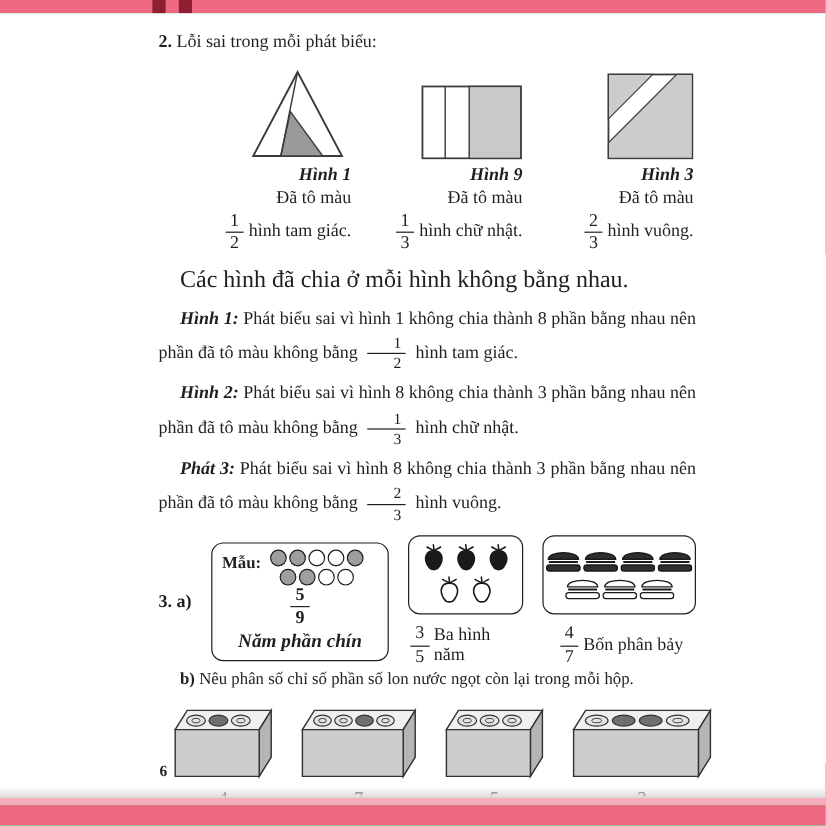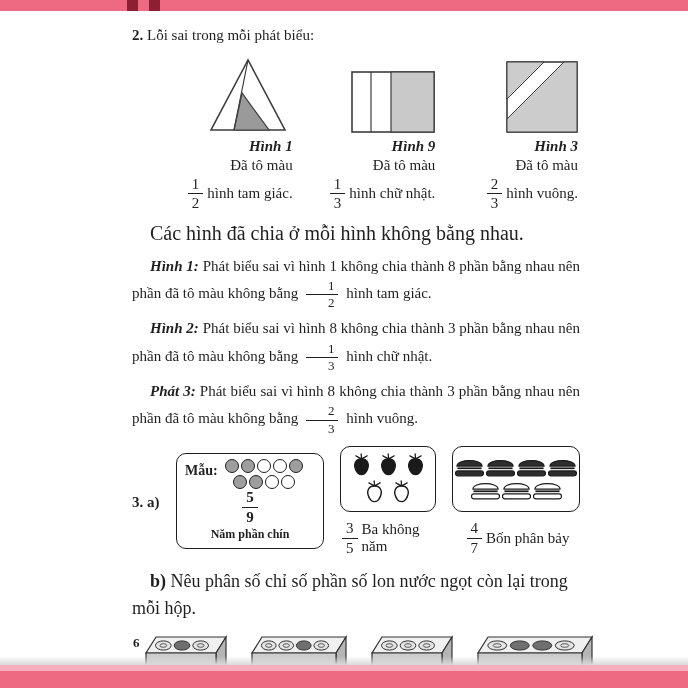--- a/index.html
+++ b/index.html
@@ -49,32 +49,32 @@
   .ex3-heading { font-weight:bold; font-size:15px; padding-top:2px; width:44px; flex:none; }
   .sample-box { width:148px; flex:none; border:1.7px solid #1f1f1f; border-radius:10px;
                 padding:5px 8px 6px; display:flex; flex-direction:column; align-items:center; }
   .sample-top { display:flex; align-items:flex-start; gap:7px; width:100%; }
   .sample-label { font-weight:bold; font-size:14px; padding-top:4px; }
   .c-row { display:flex; gap:2px; justify-content:center; }
   .c-row + .c-row { margin-top:2px; }
   .circle { width:14px; height:14px; border:1.4px solid #1f1f1f; border-radius:50%;
             background:#fff; display:inline-block; }
   .circle.on { background:#9e9e9e; }
-  .sample-reading { font-weight:bold; font-size:12px; margin-top:2px; }
+  .sample-reading { font-weight:bold; font-size:16px; margin-top:2px;font-style:italic; }
 
   .item-col { display:flex; flex-direction:column; align-items:center; margin-left:14px; }
   .item-box { border:1.7px solid #1f1f1f; border-radius:10px; padding:3px 5px;
               display:flex; flex-direction:column; align-items:center; justify-content:center; height:66px; }
   .straw-box { width:96px; }
   .burger-box { width:128px; }
   .i-row { display:flex; justify-content:center; gap:2px; }
   .item-caption { display:flex; align-items:center; justify-content:center; margin-top:8px; font-size:15px; }
 
   
-  .partb { font-size:18px; margin-top:12px; text-indent:18px; line-height:1.5; }
+  .partb { font-size:14px; margin-top:0; text-indent:18px; line-height:1.5; }
   .partb b { font-weight:bold; }
   .can-row { display:flex; align-items:flex-end; gap:22px; margin:12px 0 0 12px; }
   .can-col { display:flex; flex-direction:column; align-items:center; }
   .can-col .frac { margin-top:8px; font-size:15px; }
 
   .page-num { position:absolute; left:133px; bottom:14px; font-weight:bold; font-size:13px; }
 </style>
 </head>
 <body>
 
@@ -230,21 +230,21 @@
     <path d="M12.5 7 C10 5 8 5 6.5 3.5 M12.5 7 C12.5 4.5 12.5 3 12 1.5 M12.5 7 C15 5 17 5 18.5 3.5" fill="none" stroke="#1a1a1a" stroke-width="1.3"></path>
   </svg>
               </div>
             </div>
         </div>
         <div class="item-caption">
           <span class="frac mid">
               <span class="num">3</span>
               <span class="den">5</span>
             </span>
-          <span>Ba không năm</span>
+          <span>Ba hình năm</span>
         </div>
       </div>
 
       <div class="item-col">
         <div class="item-box burger-box">
           <div>
               <div class="i-row">
                 <svg width="29" height="23" viewBox="0 0 30 23">
     <path d="M2 10 C2 2.5 28 2.5 28 10 Z" fill="#2e2e2e" stroke="#1a1a1a" stroke-width="1.2"></path>
     <line x1="2.5" y1="12.3" x2="27.5" y2="12.3" stroke="#1a1a1a" stroke-width="1.8"></line>

